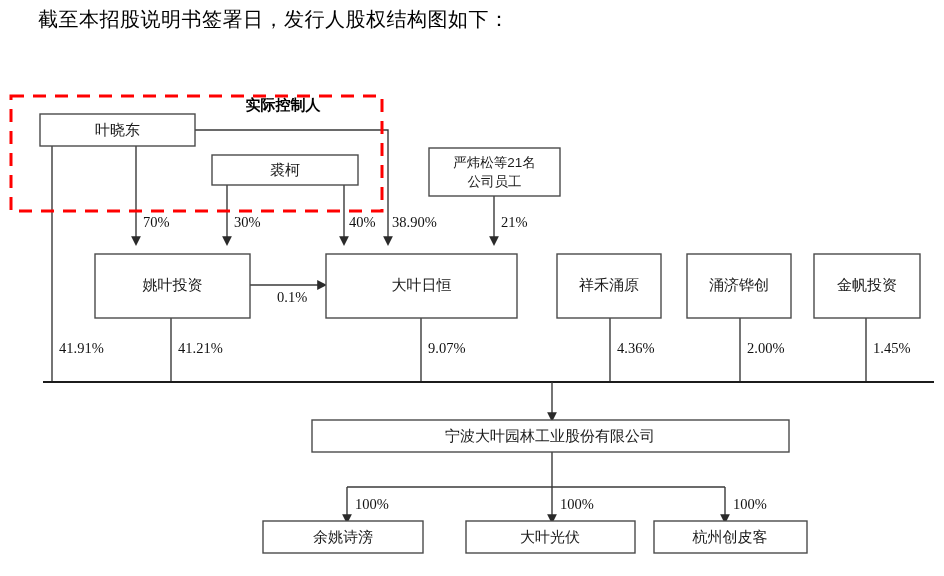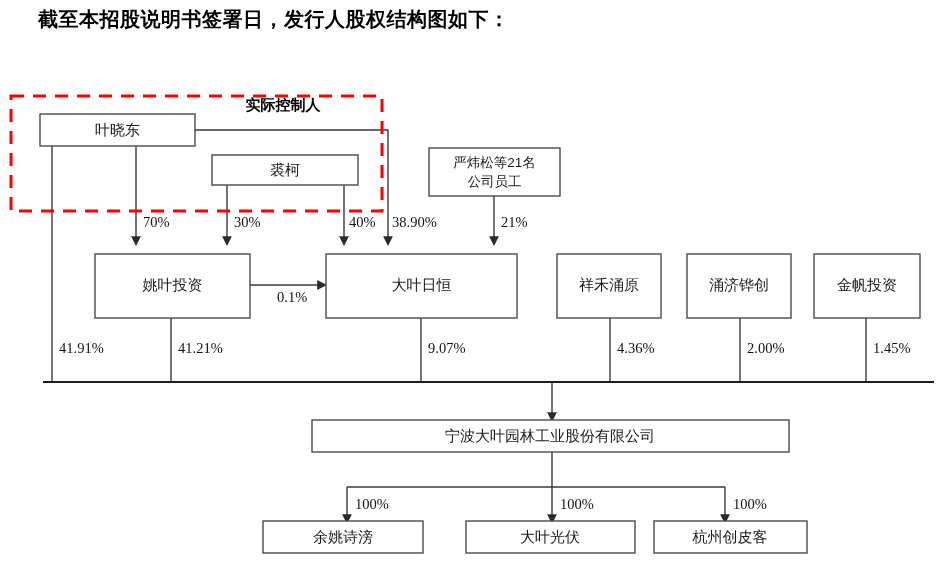--- a/index.html
+++ b/index.html
@@ -12,21 +12,20 @@
   }
   #page{position:relative;width:944px;height:576px;}
   .intro{
     position:absolute;
     left:38px; top:6px;
     font-family:"Liberation Serif","DejaVu Serif",serif;
     font-size:20px;
     color:#000;
     letter-spacing:0.5px;
     white-space:nowrap;
-    font-weight:bold;
   }
   svg#chart{position:absolute;left:0;top:0;width:944px;height:576px;}
   .bx{fill:#ffffff;stroke:#4a4a4a;stroke-width:1.4;}
   .ln{stroke:#3a3a3a;stroke-width:1.4;fill:none;}
   .lnbar{stroke:#1c1c1c;stroke-width:1.8;fill:none;}
   .dashbox{fill:none;stroke:#ff0000;stroke-width:3;stroke-dasharray:13 9;}
   text{font-family:"Liberation Sans","DejaVu Sans",sans-serif;fill:#111;}
   .boxlabel{font-family:"Liberation Sans","DejaVu Sans",sans-serif;font-size:15px;text-anchor:middle;dominant-baseline:middle;fill:#1a1a1a;}
   .boxlabel.sm{font-size:13.5px;}
   .pct{font-family:"Liberation Serif","DejaVu Serif",serif;font-size:14.5px;fill:#111;dominant-baseline:middle;}

